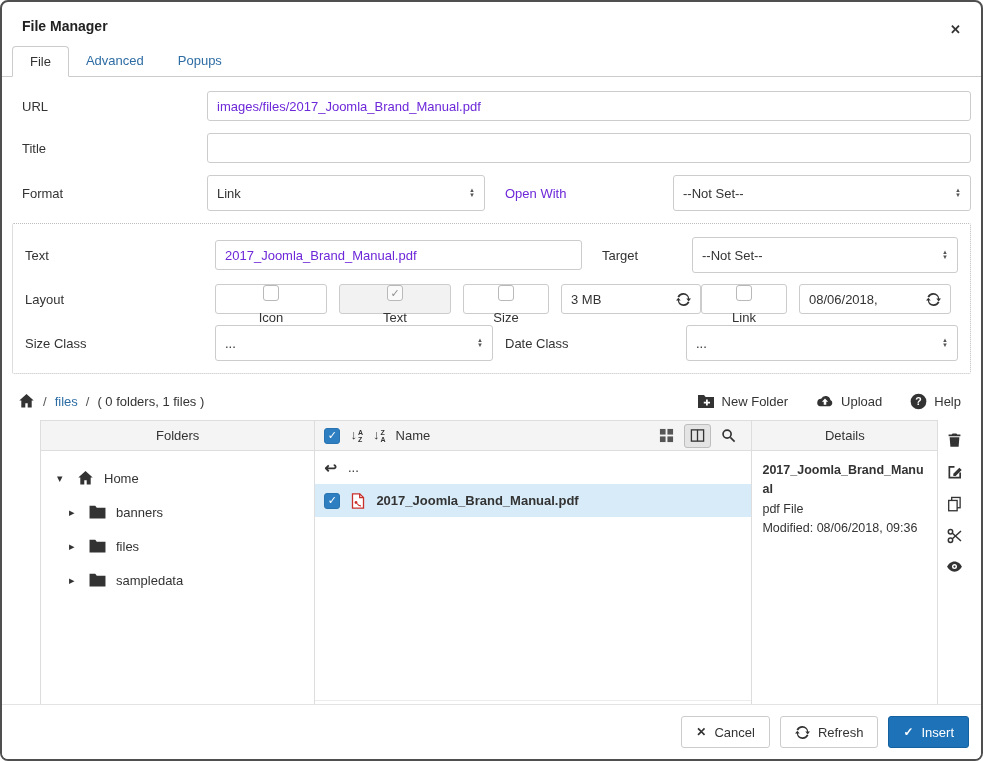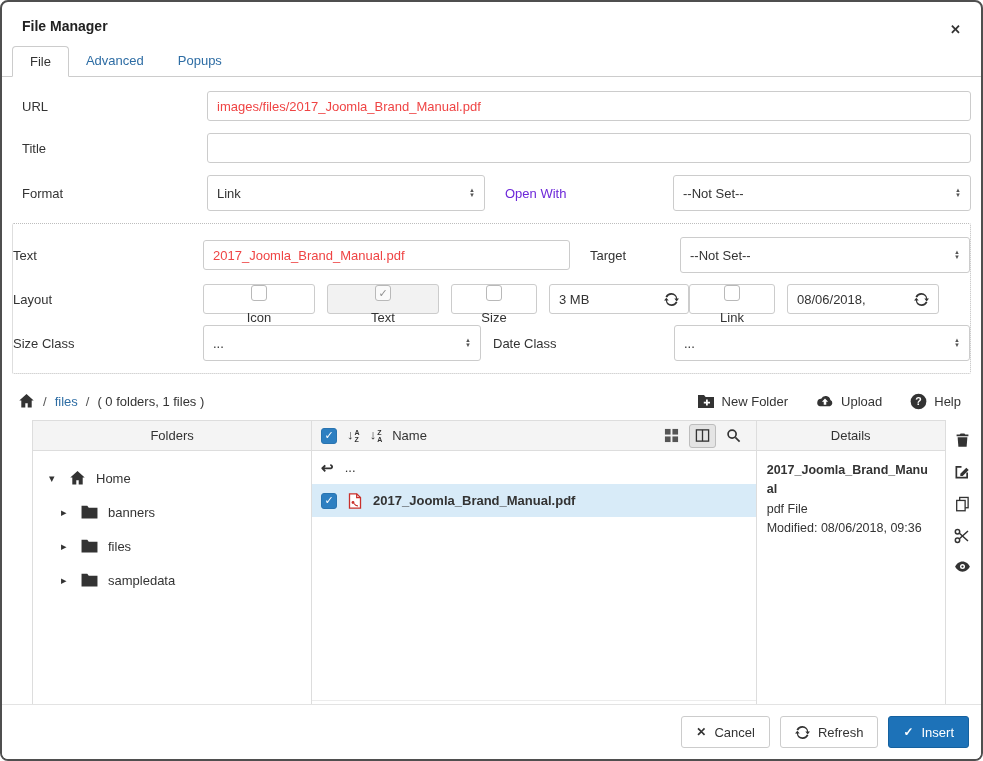--- a/index.html
+++ b/index.html
@@ -15,29 +15,29 @@
   
   .tabs { display:flex; margin-top:10px; padding:0 10px; border-bottom:1px solid #ccc; }
   .tab { padding:7px 17px; color:#2e6da4; cursor:pointer; margin-bottom:-1px; }
   .tab.active { background:#fff; border:1px solid #ccc; border-bottom-color:#fff; border-radius:4px 4px 0 0; color:#333; }
 
   
   .form { padding:2px 10px 0; }
   .frow { display:flex; align-items:center; margin:12px 0; }
   .frow > label { flex:0 0 195px; padding-left:10px; color:#333; }
   .lbl-mid { flex:0 0 188px; padding-left:20px; color:#6d28d9; }
-  .txt { height:30px; border:1px solid #ccc; border-radius:3px; padding:0 9px; font:inherit; color:#ef4444; background:#fff; }
+  .txt { height:30px; border:1px solid #ccc; border-radius:3px; padding:0 9px; font:inherit; color:#6d28d9; background:#fff; }
   .grow { flex:1; min-width:0; }
   .select { height:36px; border:1px solid #ccc; border-radius:3px; display:flex; align-items:center; padding:0 9px; background:#fff; cursor:pointer; }
   .select .val { flex:1; color:#333; white-space:nowrap; overflow:hidden; }
   .sel-arr { display:flex; flex-direction:column; align-items:center; color:#555; font-size:6px; line-height:5px; margin-left:6px; }
   .w278 { flex:0 0 278px; width:278px; }
 
   
-  .dotted { margin:4px 10px 8px; border:1px dotted #bdbdbd; border-radius:2px; padding:2px 0 12px; }
+  .dotted { margin:4px 10px 8px; border:1px dotted #bdbdbd; border-radius:2px; padding:2px 12px 12px; }
   .drow { display:flex; align-items:center; margin-top:11px; }
   .drow > label { flex:0 0 190px; color:#333; }
   .w367 { flex:0 0 367px; width:367px; }
   .lbl-target { flex:0 0 90px; margin-left:20px; color:#333; }
   .lbl-dc { flex:0 0 181px; margin-left:12px; color:#333; }
 
   .opt { display:flex; align-items:center; gap:9px; border:1px solid #ccc; border-radius:3px; height:30px; padding:0 10px; margin-right:12px; background:#fff; cursor:pointer;flex-direction:column; }
   .opt.w112 { width:112px; flex:0 0 112px; }
   .opt.w86 { width:86px; flex:0 0 86px; }
   .opt.dim { background:#f2f2f2; }
@@ -53,21 +53,21 @@
   .icon-svg { display:inline-flex; flex:0 0 auto; }
 
   
   .crumbs { display:flex; align-items:center; height:38px; padding:0 20px 0 16px; gap:8px; }
   .crumb-link { color:#2e6da4; cursor:pointer; }
   .crumb-sep { color:#555; }
   .crumb-tools { margin-left:auto; display:flex; align-items:center; }
   .tool { display:flex; align-items:center; gap:7px; margin-left:28px; cursor:pointer; color:#333; }
 
   
-  .browser { display:flex; margin:0 2px; height:312px;padding-left:28px; }
+  .browser { display:flex; margin:0 10px; height:312px;padding-left:28px; }
   .pane { border:1px solid #ddd; display:flex; flex-direction:column; background:#fff; }
   .pane-folders { width:286px; }
   .pane-files { width:455px; margin-left:-1px; }
   .pane-details { width:194px; margin-left:-1px; }
   .phead { height:30px; flex:0 0 30px; background:#f4f4f4; border-bottom:1px solid #ddd; display:flex; align-items:center; justify-content:center; color:#333; }
   .fhead { justify-content:flex-start; padding:0 9px; gap:10px; }
 
   .sort { display:flex; align-items:flex-start; gap:1px; cursor:pointer; color:#333; }
   .sort .ar { font-size:13px; line-height:14px; }
   .sort .col { display:flex; flex-direction:column; font-size:7px; line-height:7px; font-weight:bold; margin-top:1px; }

